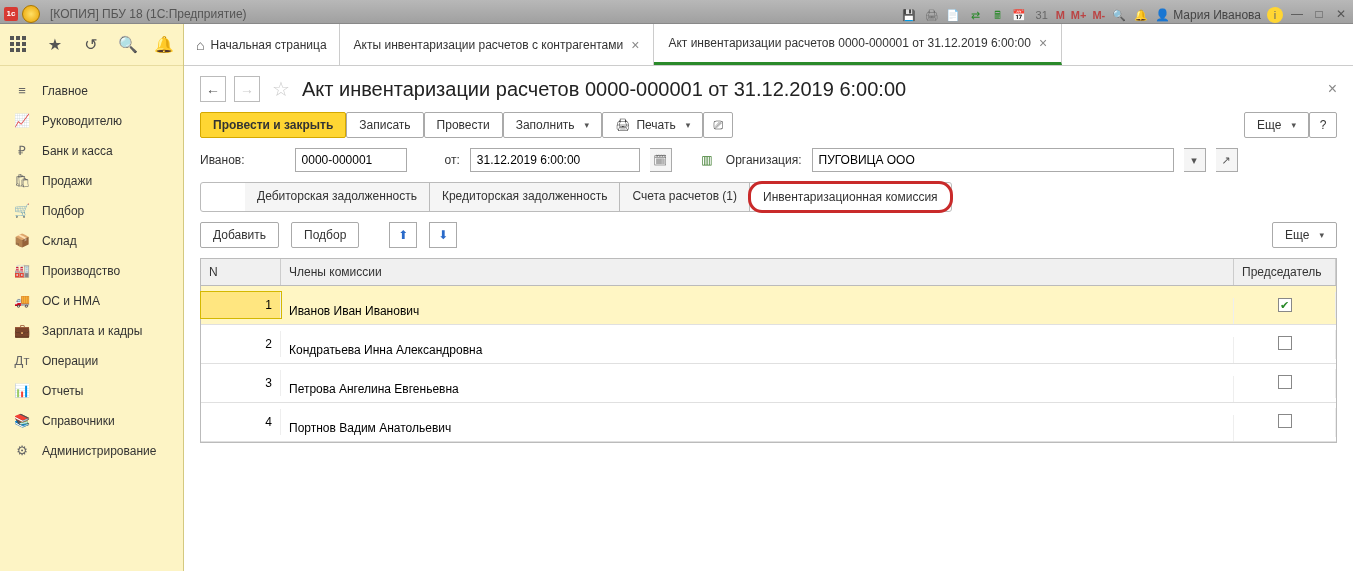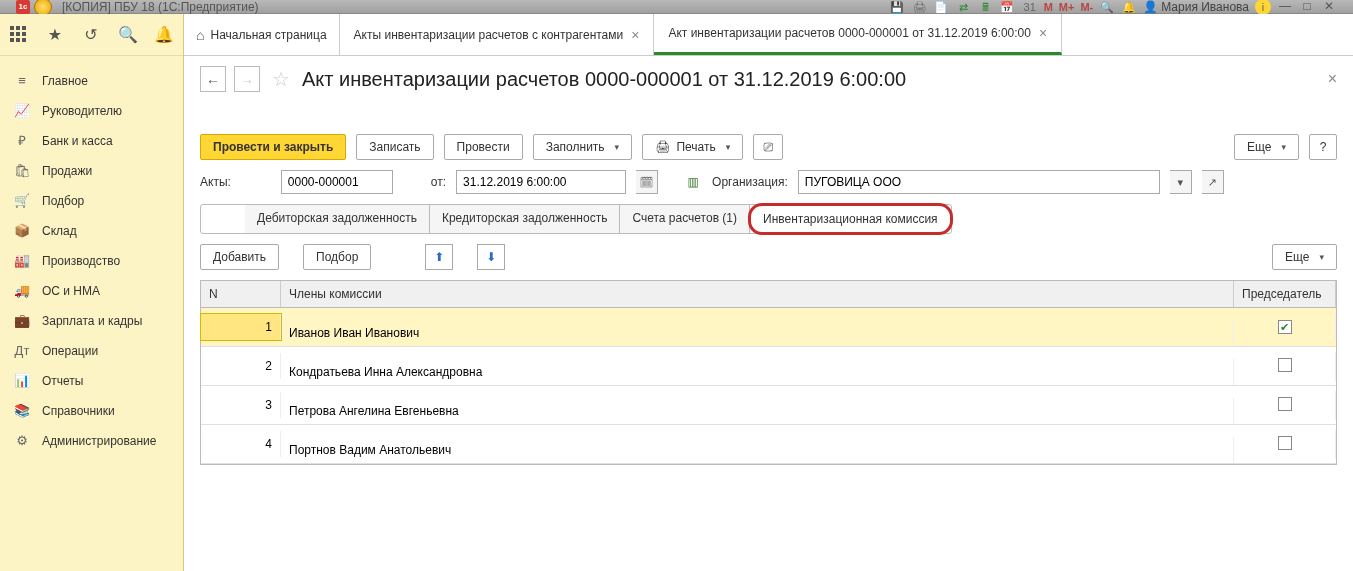--- a/index.html
+++ b/index.html
@@ -1,19 +1,19 @@
 <!DOCTYPE html>
 <html><head>
 <meta charset="utf-8">
 <style>
 * { box-sizing: border-box; margin: 0; padding: 0; font-family: Arial, sans-serif; font-size: 12px; }
 body { background: #d4d4d4; width: 1353px; height: 571px; overflow: hidden; display: flex; flex-direction: column; }
 
 
-.titlebar { height: 14px; background: linear-gradient(#b8b8b8,#a0a0a0); display: flex; align-items: center; padding: 0 16px; border-bottom: 1px solid #888; }
+.titlebar { height: 24px; background: linear-gradient(#b8b8b8,#a0a0a0); display: flex; align-items: flex-end; padding: 0 4px; border-bottom: 1px solid #888; }
 .titlebar .left { display: flex; align-items: center; gap: 4px; }
 .titlebar .left .logo { width: 14px; height: 14px; background: #d73a33; border-radius: 2px; position: relative; font-size: 8px; color: #fff; text-align: center; line-height: 14px; font-weight:bold;}
 .titlebar .left .circ { width: 18px; height: 18px; border-radius: 50%; background: radial-gradient(#ffe066,#e8a000); border:1px solid #aa7700;}
 .titlebar .title { color: #555; margin-left: 6px; }
 .titlebar .right { margin-left: auto; display: flex; align-items: center; gap: 6px; }
 .titlebar .right .ico { width: 16px; height: 16px; color:#666; text-align:center; line-height:16px; font-size:11px;}
 .titlebar .right .user { display:flex; align-items:center; gap:3px; color:#444;}
 .titlebar .right .m { color:#b44; font-weight:bold; font-size:11px;}
 .titlebar .right .win { width:16px;height:16px;text-align:center;line-height:14px;color:#555;}
 
@@ -44,21 +44,21 @@
 
 .doc { padding: 10px 16px; display:flex; flex-direction:column; gap:10px;}
 .doc-title-row { display: flex; align-items: center; gap: 8px; }
 .doc-title-row .nav-btn { width:26px;height:26px; border:1px solid #bbb; background:#fff; text-align:center; line-height:24px; color:#555; font-size:14px;}
 .doc-title-row .nav-btn.disabled { color:#ccc; }
 .doc-title-row .star { color:#ccc; font-size:20px; margin: 0 4px;}
 .doc-title-row h1 { font-size: 20px; font-weight: normal; color:#222;}
 .doc-title-row .closex { margin-left:auto; color:#888; font-size:16px;}
 
 
-.toolbar { display:flex; align-items:center; gap:10px;margin-top:32px; }
+.toolbar { display:flex; align-items:center; gap:0; }
 .btn { height:26px; padding:0 12px; border:1px solid #aaa; background:#fff; color:#333; display:inline-flex; align-items:center; gap:6px; cursor:pointer; border-radius:2px;}
 .btn.primary { background:#ffd633; border-color:#d4a800; font-weight:bold;}
 .btn.dd::after { content:"▾"; font-size:9px; margin-left:4px; color:#555;}
 .btn.icon-only { padding:0 6px; width:30px; justify-content:center;}
 .btn .bico { font-size:12px;}
 .toolbar .spacer { flex:1; }
 .btn.help { width:28px; padding:0; justify-content:center;}
 
 
 .form-row { display:flex; align-items:center; gap:10px; }
@@ -70,21 +70,21 @@
 .cal-btn, .sel-btn { width:22px; height:24px; border:1px solid #aaa; border-left:none; text-align:center; line-height:22px; color:#555; font-size:11px; background:#f5f5f5;}
 .link-ico { width:18px;height:18px; text-align:center; line-height:18px; color:#3a7a2a;}
 
 
 .subtabs { display:flex; border:1px solid #bbb; border-radius:3px; overflow:visible; width:fit-content;padding-left:44px;}
 .subtab { padding:6px 12px; border-right:1px solid #bbb; background:#f5f5f5; color:#333; cursor:pointer;}
 .subtab:last-child { border-right:none;}
 .subtab.highlight { border:3px solid #c92a2a; border-radius:14px; margin:-2px; background:#fff; position:relative; z-index:2;}
 
 
-.table-toolbar { display:flex; align-items:flex-start; gap:24px; }
+.table-toolbar { display:flex; align-items:flex-start; gap:12px; }
 .table-toolbar .spacer { flex:1; }
 .arrow-btn { width:28px; height:26px; border:1px solid #aaa; text-align:center; line-height:24px; background:#fff;}
 .arrow-btn.up { color:#2a6ac9;}
 .arrow-btn.down { color:#2a6ac9;}
 
 
 .table { border:1px solid #bbb; }
 .thead { display:flex; background:#f0f0f0; border-bottom:1px solid #bbb;}
 .th { padding:6px 8px; border-right:1px solid #ccc; color:#333;}
 .th.n { width:80px;}
@@ -245,21 +245,21 @@
           </button>
         <button class="btn icon-only">
             <span class="bico">⎚</span>
           </button>
         <div class="spacer"></div>
         <button class="btn dd">Еще</button>
         <button class="btn help">?</button>
       </div>
 
       <div class="form-row">
-        <label>Акты:</label>
+        <label>Иванов:</label>
         <span style="width:30px"></span>
         <span class="input num">
             <span>0000-000001</span>
           </span>
         <span style="width:18px"></span>
         <label>от:</label>
         <span class="input date">
             <span>31.12.2019  6:00:00</span>
           </span>
           <span class="cal-btn">🗓</span>

